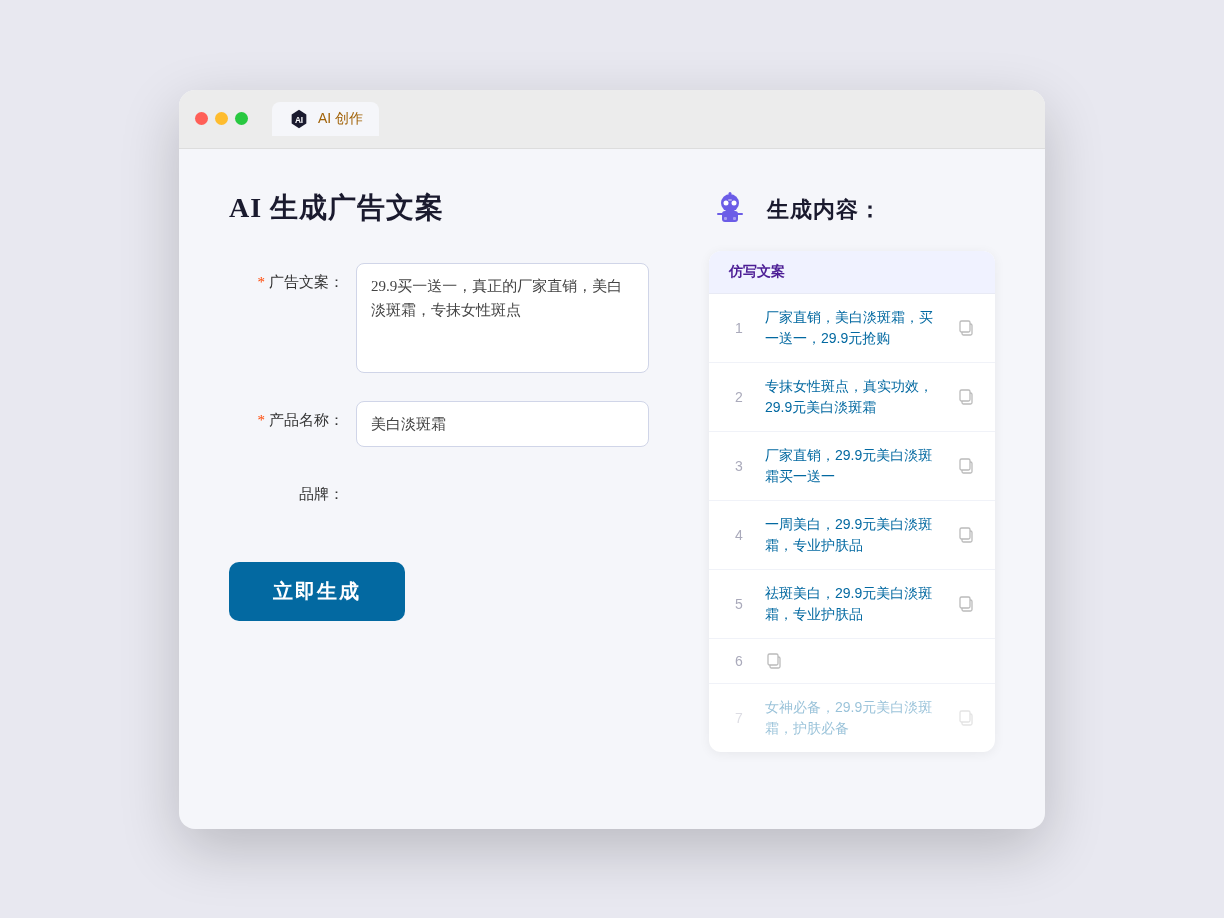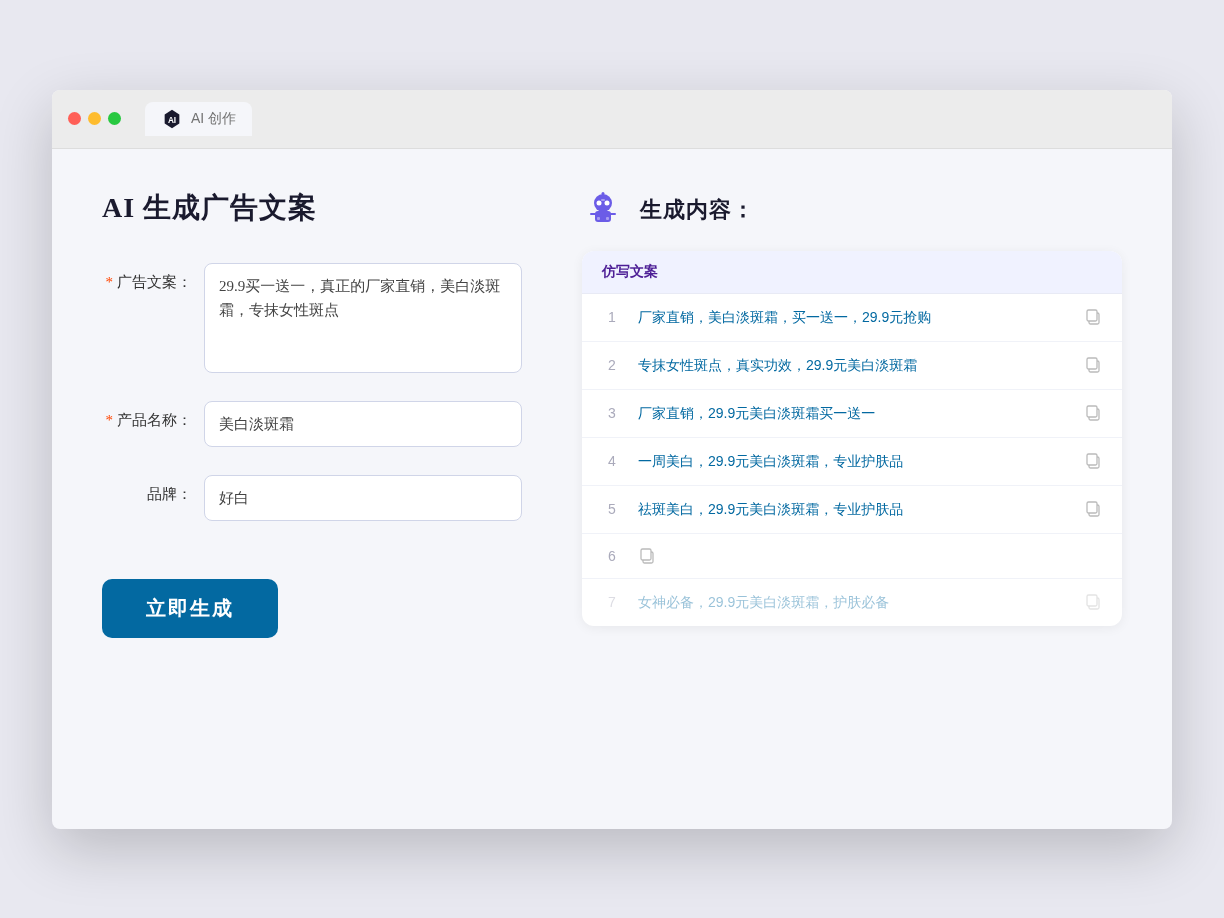--- a/index.html
+++ b/index.html
@@ -6,23 +6,23 @@
     body {
       background: #e8e8f0;
       display: flex;
       justify-content: center;
       align-items: center;
       min-height: 918px;
       font-family: -apple-system, "PingFang SC", "Microsoft YaHei", sans-serif;
     }
 
     .browser-window {
-      width: 1120px;
+      width: 866px;
       background: #f5f6fa;
-      border-radius: 8px;
+      border-radius: 16px;
       box-shadow: 0 20px 60px rgba(0,0,0,0.2);
       overflow: hidden;
     }
 
     .browser-titlebar {
       background: #ececec;
       padding: 12px 16px;
       display: flex;
       align-items: center;
       gap: 12px;
@@ -53,21 +53,21 @@
       margin-left: 12px;
     }
 
     .tab-icon {
       width: 22px;
       height: 22px;
     }
 
     .tab-label {
       font-size: 14px;
-      color: #737373;
+      color: #a16207;
       font-weight: 500;
     }
 
     .browser-content {
       padding: 40px 50px;
       display: flex;
       gap: 60px;
       min-height: 680px;
     }
 
@@ -82,20 +82,21 @@
       font-weight: 700;
       color: #1a1a2e;
       margin-bottom: 36px;
       letter-spacing: 1px;
     }
 
     .form-row {
       display: flex;
       align-items: flex-start;
       margin-bottom: 28px;
+      margin-left: 25px;
     }
 
     .form-label {
       font-size: 15px;
       color: #333;
       white-space: nowrap;
       margin-right: 12px;
       padding-top: 10px;
       min-width: 90px;
       text-align: right;
@@ -254,21 +255,20 @@
       <div class="form-row">
         <label class="form-label">
           <span class="required-star">*</span><span>产品名称：</span>
         </label>
         <input type="text" class="form-input" value="美白淡斑霜" style="">
       </div>
 
       
       <div class="form-row">
         <label class="form-label">品牌：</label>
-        <input type="text" class="form-input" value="好白" style="">
       </div>
 
       
       <button class="generate-btn">立即生成</button>
     </div>
 
     <div class="right-panel">
       <div class="result-header">
 
         <svg class="robot-icon" viewBox="0 0 42 42" fill="none">

